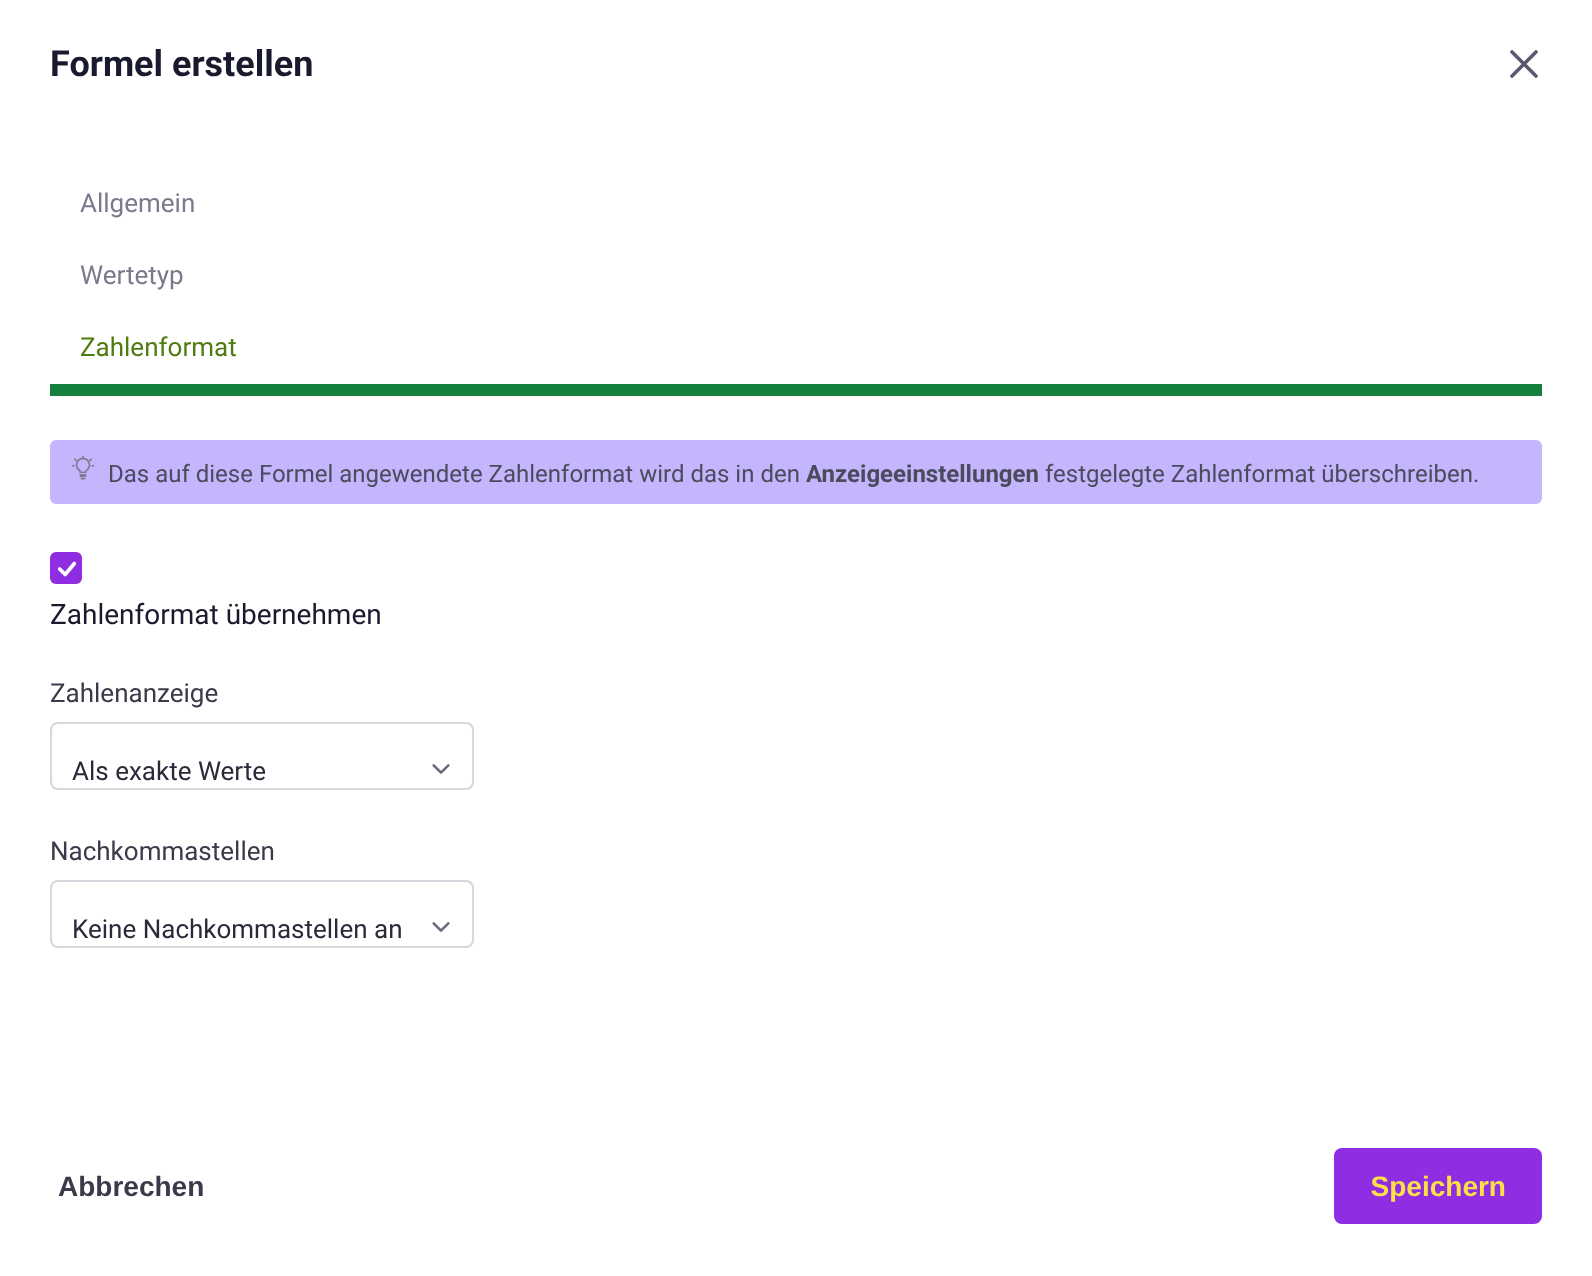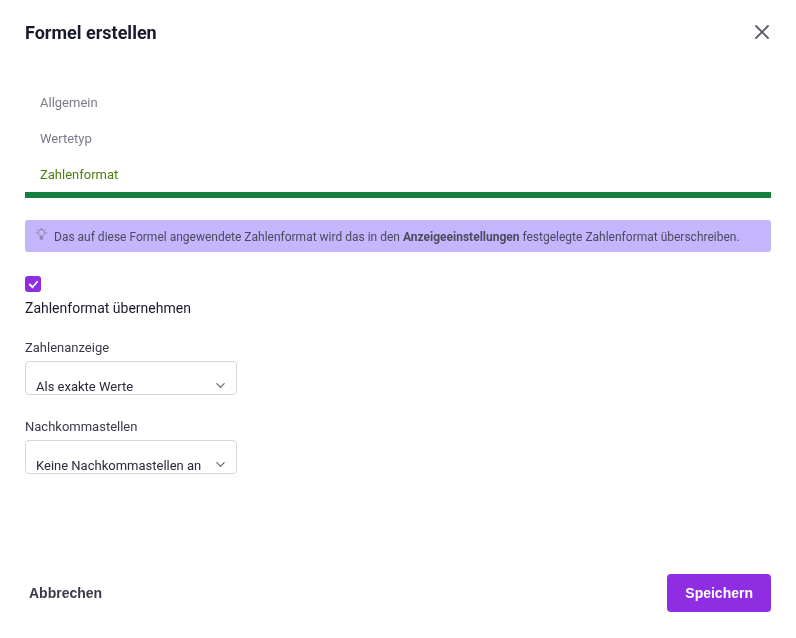--- a/index.html
+++ b/index.html
@@ -140,21 +140,21 @@
       font-size: 14px;
       font-weight: 700;
       color: #3a3a4a;
       cursor: pointer;
       padding: 10px 4px;
     }
     .btn-save {
       background: #8e2de2;
       border: none;
       border-radius: 4px;
-      color: #ffffff;
+      color: #fde047;
       font-size: 14px;
       font-weight: 700;
       padding: 11px 18px;
       cursor: pointer;
     }
   </style>
 </head>
 <body>
 
 <div class="dialog">

